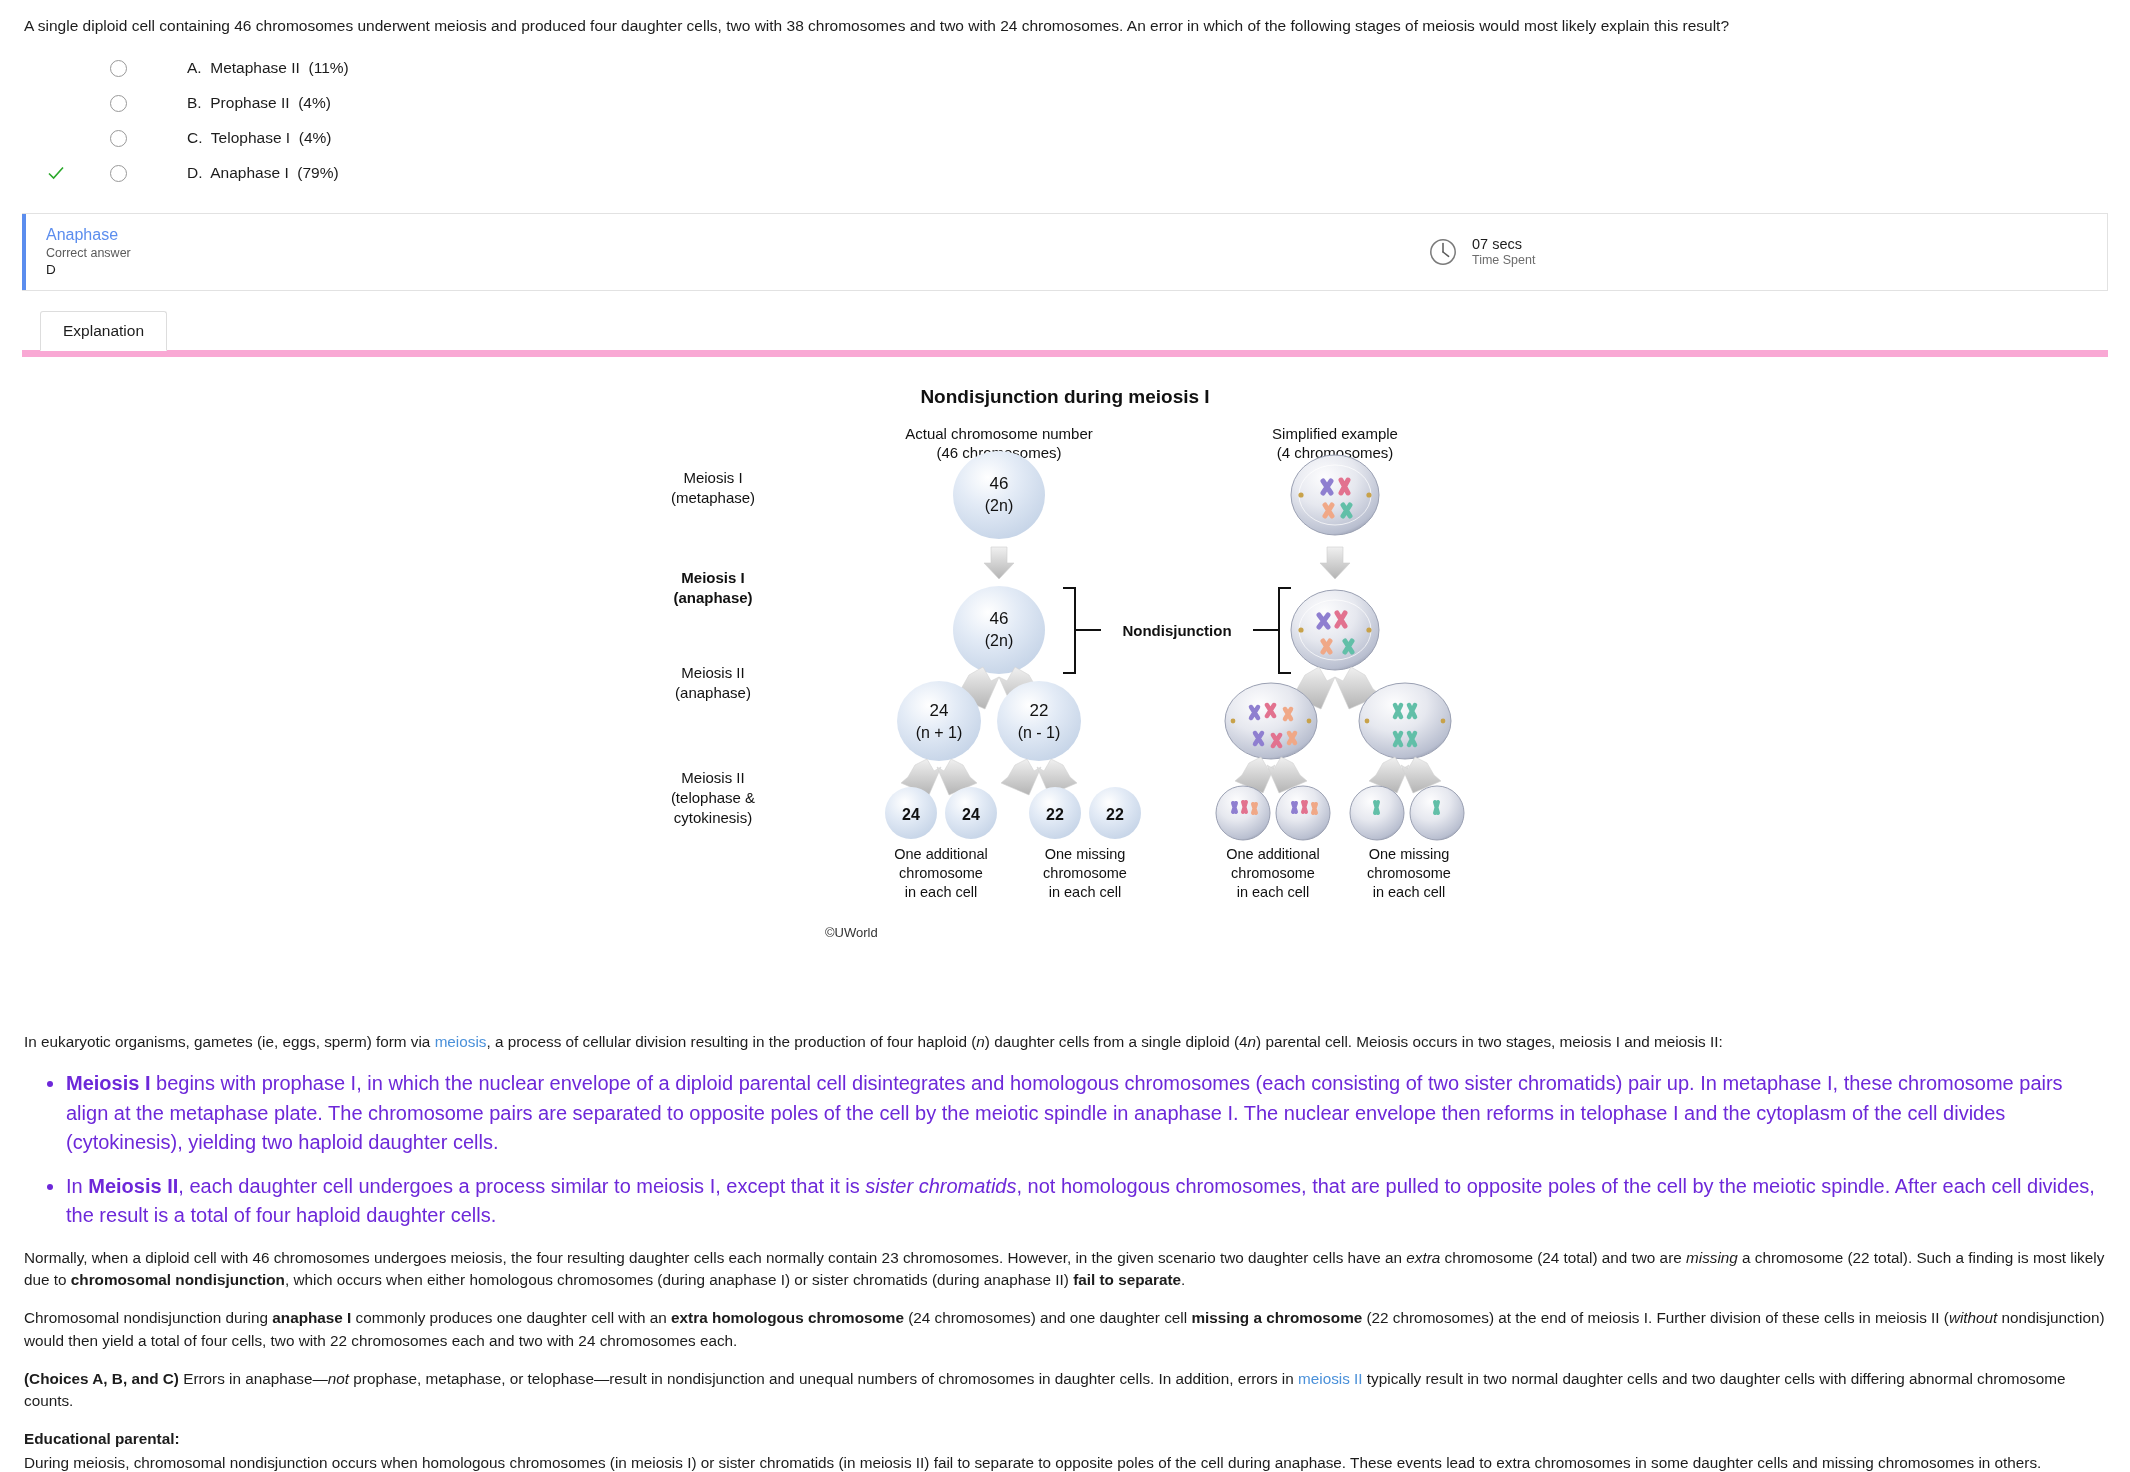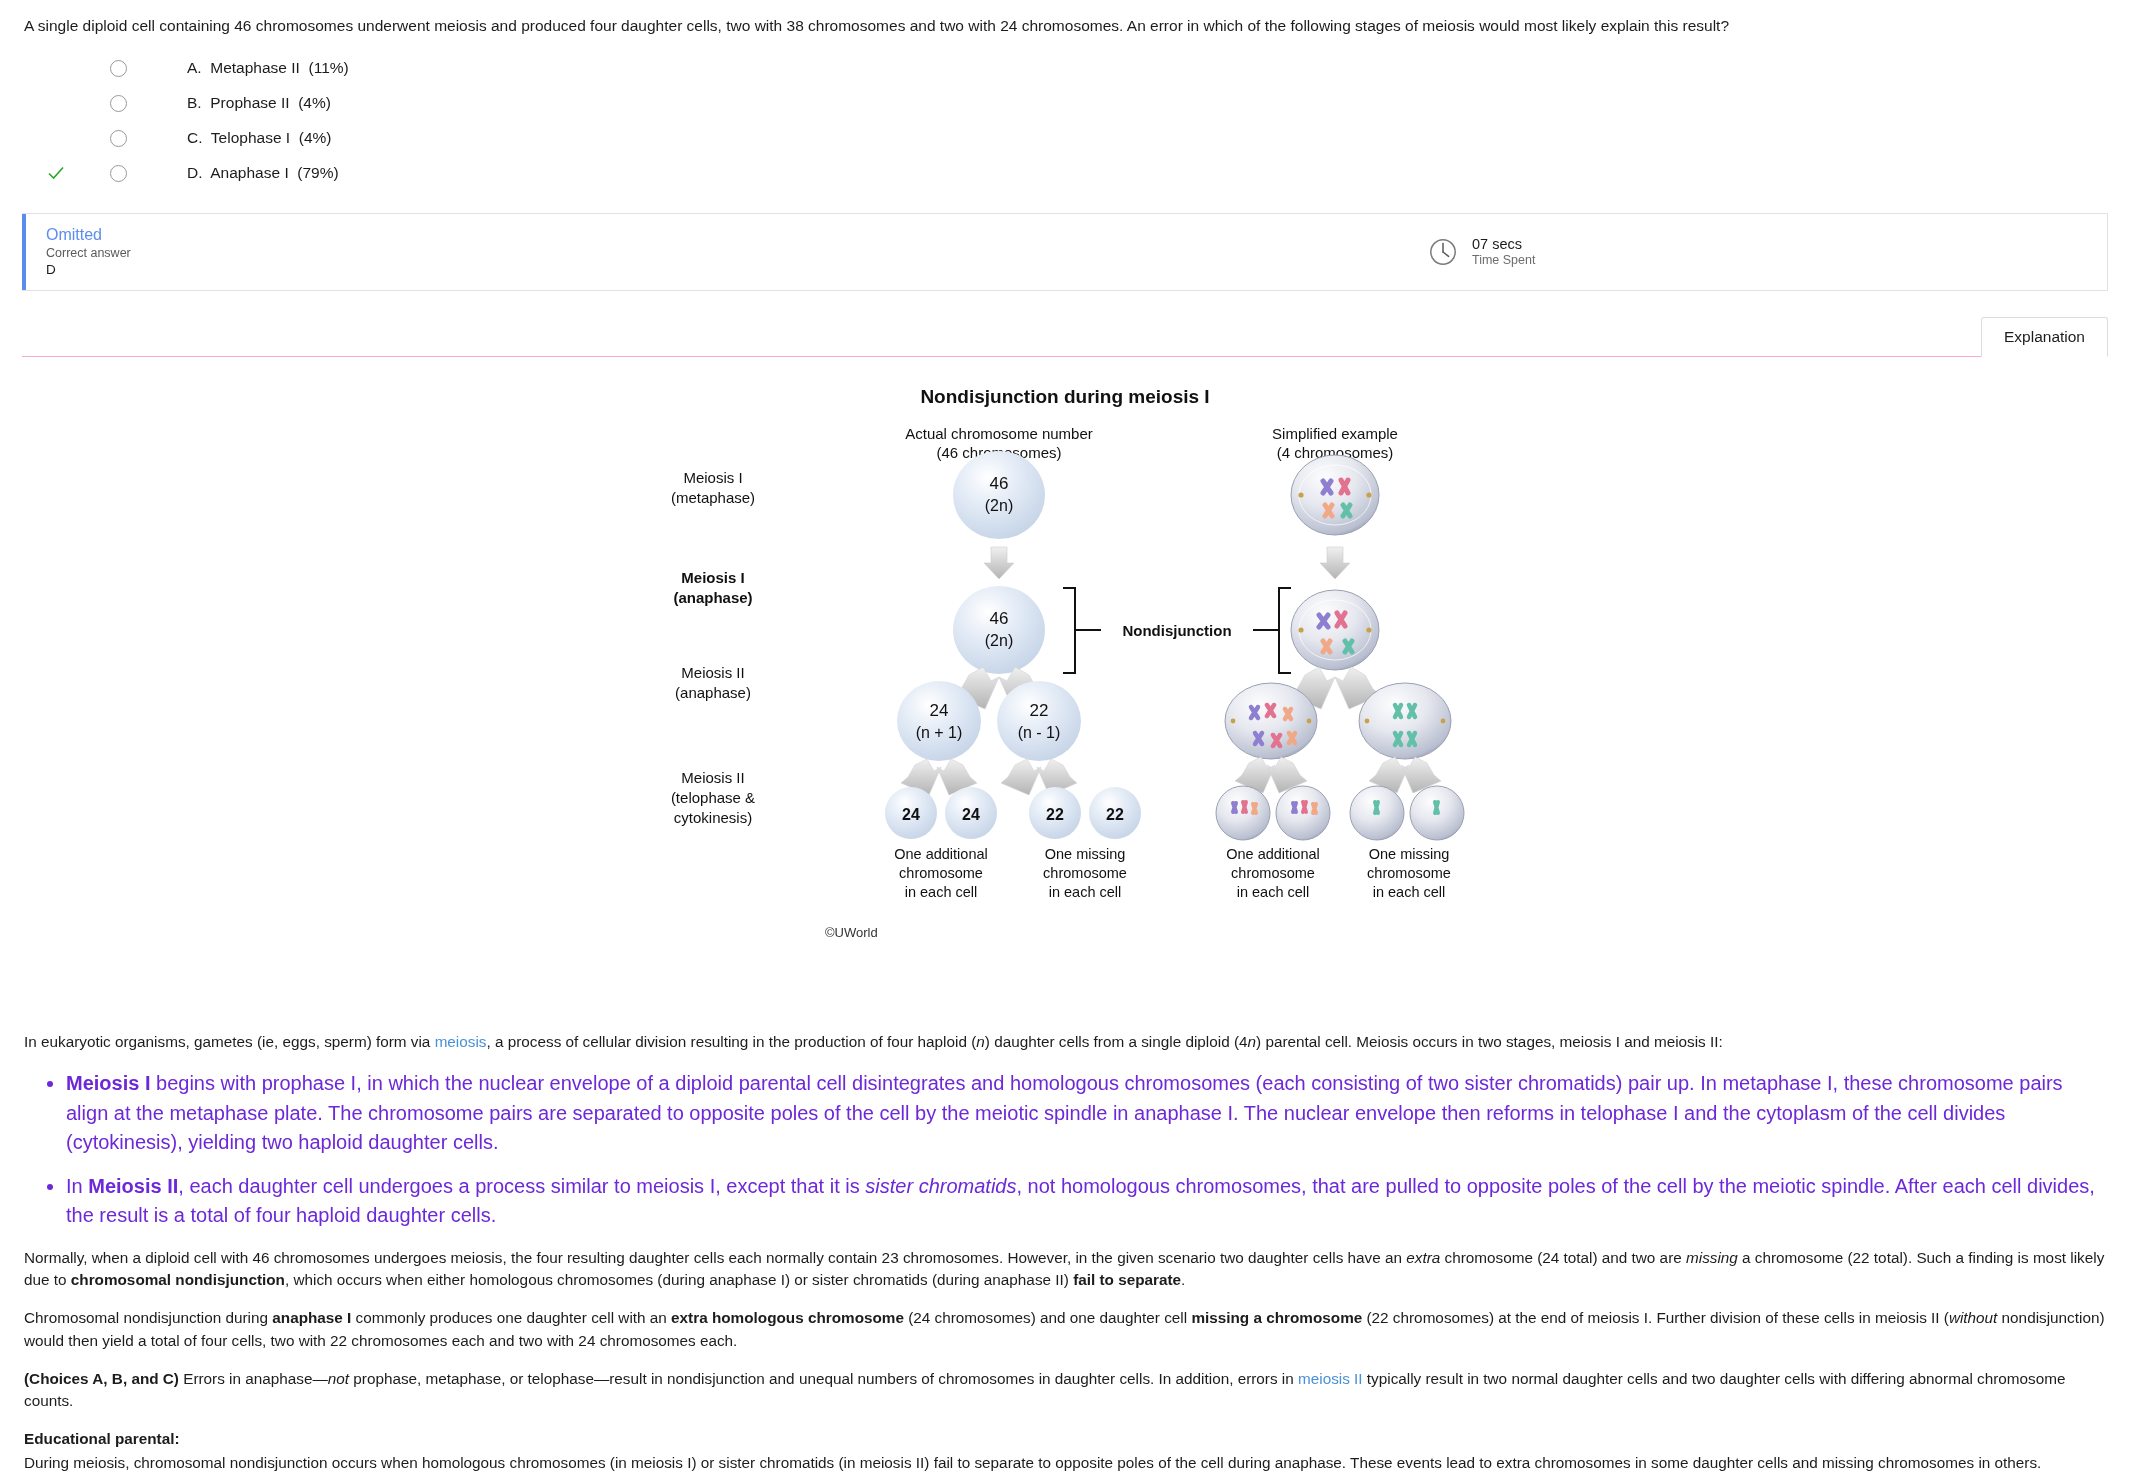--- a/index.html
+++ b/index.html
@@ -97,24 +97,23 @@
   }
   .stat-texts { line-height: 1.25; }
   .stat-value { font-size: 14.5px; color: #1c1c1c; }
   .stat-label { font-size: 12.5px; color: #6d6d6d; }
   .stat-time { margin-left: 680px; }
 
   
   .tabbar {
     display: flex;
     align-items: flex-end;
-    border-bottom: 1px solid #f9a8d4;
+    border-bottom: 7px solid #f9a8d4;
     height: 44px;
     margin-bottom: 26px;
-    justify-content: flex-end;
   }
   .tab {
     margin-left: 18px;
     padding: 10px 22px;
     border: 1px solid #dddddd;
     border-bottom: 1px solid #ffffff;
     background: #ffffff;
     font-size: 15.5px;
     color: #1c1c1c;
     position: relative;
@@ -190,21 +189,21 @@
       <span class="radio"></span>
       <span class="choice-text"><span>D.</span>&nbsp; <span>Anaphase I</span>&nbsp; <span>(79%)</span></span>
     </div>
 
   </div>
 
   <div class="stats">
 
     <div class="stat-block stat-omitted">
       <div>
-        <div class="omitted-word">Omitted</div>
+        <div class="omitted-word">Anaphase</div>
         <div class="omitted-sub">Correct answer</div>
         <div class="omitted-ans">D</div>
       </div>
     </div>
 
 
     <div class="stat-block stat-item stat-time">
       <span class="stat-icon">
         <svg width="34" height="34" viewBox="0 0 34 34" aria-hidden="true">
           <circle cx="17" cy="17" r="12.2" fill="none" stroke="#7a7a7a" stroke-width="1.5"></circle>

